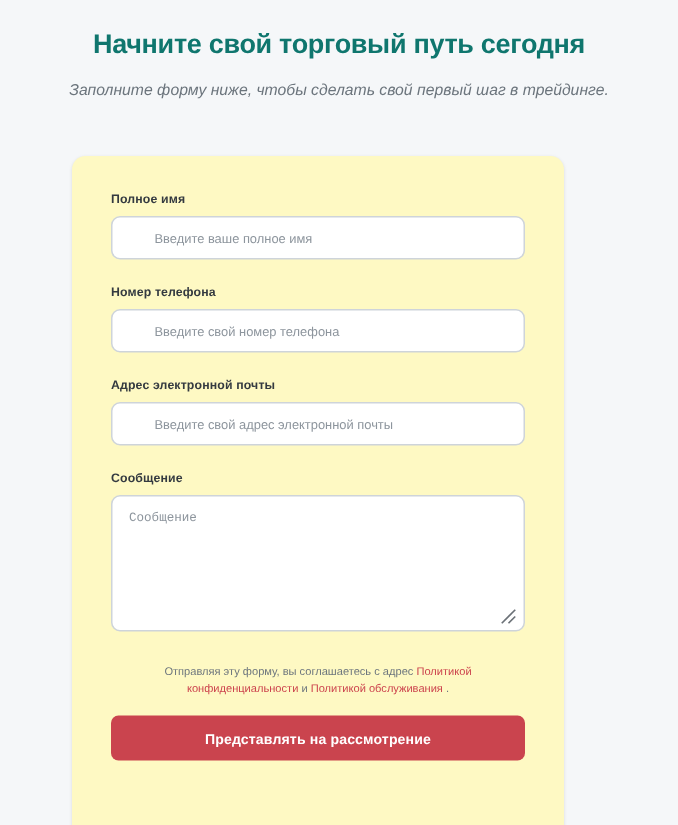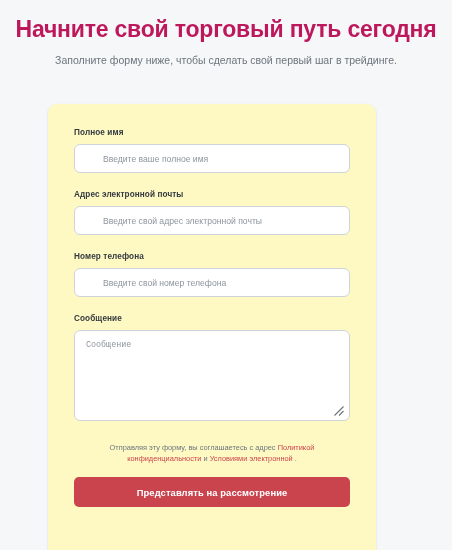--- a/index.html
+++ b/index.html
@@ -22,31 +22,32 @@
     box-sizing: border-box;
   }
 
   
   .header {
     padding-top: 14px;
     text-align: center;
   }
   .page-title {
     margin: 0;
-    font-size: 23px;
+    font-size: 18px;
     line-height: 30px;
     font-weight: bold;
-    color: #be185d;
+    color: #0f766e;
     letter-spacing: -0.2px;
   }
   .page-subtitle {
     margin: 9px 0 0 0;
     font-size: 10.5px;
     line-height: 14px;
     color: #6c757d;
+    font-style: italic;
   }
 
   
   .card {
     position: absolute;
     left: 48px;
     top: 104px;
     width: 328px;
     min-height: 462px;
     background: #fef9c3;
@@ -162,40 +163,40 @@
   </div>
 
   <div class="card">
 
     <div class="field-group">
       <label class="field-label">Полное имя</label>
       <input class="text-input" type="text" placeholder="Введите ваше полное имя" style="">
     </div>
 
     <div class="field-group">
+      <label class="field-label">Номер телефона</label>
+      <input class="text-input" type="text" placeholder="Введите свой номер телефона" style="">
+    </div>
+
+    <div class="field-group">
       <label class="field-label">Адрес электронной почты</label>
       <input class="text-input" type="text" placeholder="Введите свой адрес электронной почты" style="">
-    </div>
-
-    <div class="field-group">
-      <label class="field-label">Номер телефона</label>
-      <input class="text-input" type="text" placeholder="Введите свой номер телефона" style="">
     </div>
 
     <div class="field-group">
       <label class="field-label">Сообщение</label>
       <div class="textarea-wrap">
         <textarea class="message-area" placeholder="Сообщение" style=""></textarea>
         <svg class="resize-grip" viewBox="0 0 14 14">
           <line x1="2.5" y1="11.5" x2="11.5" y2="2.5" stroke="#6b7177" stroke-width="1.1"></line>
           <line x1="7" y1="11.5" x2="11.5" y2="7" stroke="#6b7177" stroke-width="1.1"></line>
         </svg>
       </div>
     </div>
 
     <p class="consent">
-      <span>Отправляя эту форму, вы соглашаетесь с адрес </span><a href="#">Политикой конфиденциальности</a><span> и </span><a href="#">Условиями электронной</a><span> .</span>
+      <span>Отправляя эту форму, вы соглашаетесь с адрес </span><a href="#">Политикой конфиденциальности</a><span> и </span><a href="#">Политикой обслуживания</a><span> .</span>
     </p>
 
     <button class="submit-button">Представлять на рассмотрение</button>
 
   </div>
 </div>
 
 </body></html>

